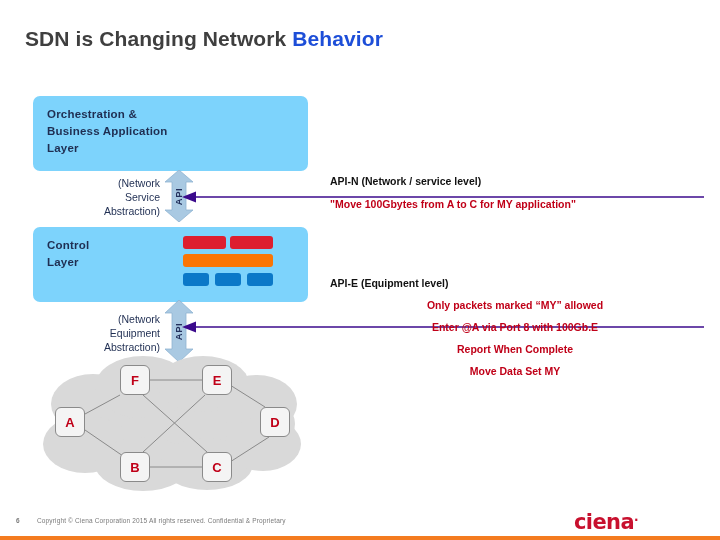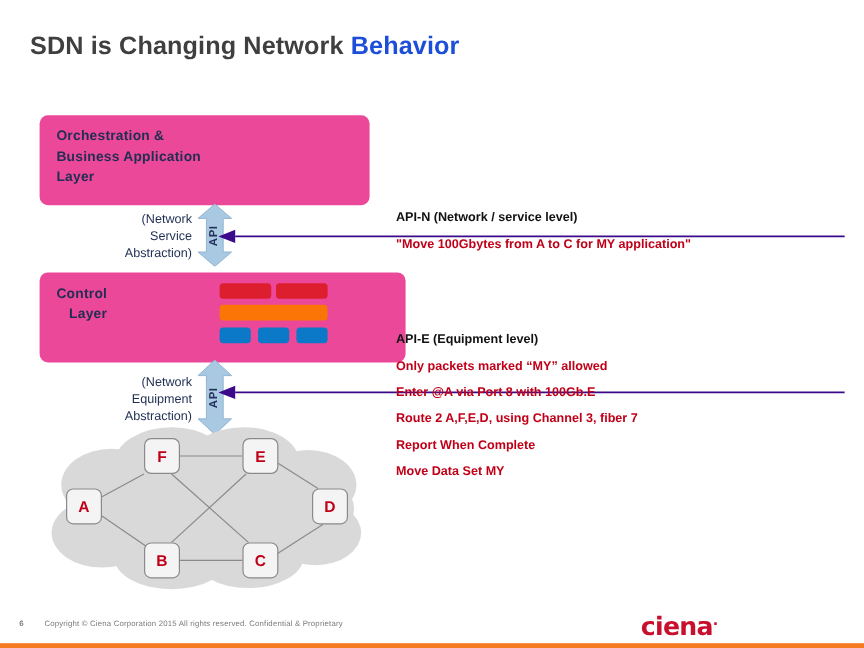--- a/index.html
+++ b/index.html
@@ -18,31 +18,31 @@
     font-size:21px;line-height:26px;
     color:#3f3f3f;font-weight:bold;
     letter-spacing:.1px;
     white-space:nowrap;
   }
   .title .strong{color:#1d4ed8;}
 
   
   .layerbox{
     position:absolute;
-    background:#ec4899;
+    background:#7dd3fc;
     border-radius:7px;
   }
   .layerbox .lbl{
     position:absolute;left:14px;top:10px;
     font-size:11.5px;line-height:17px;
     font-weight:bold;color:#1f2e52;
     letter-spacing:.2px;
   }
   #orchBox{left:33px;top:96px;width:275px;height:75px;}
-  #ctrlBox{left:33px;top:227px;width:305px;height:75px;text-align:right;}
+  #ctrlBox{left:33px;top:227px;width:275px;height:75px;}
 
   
   .blk{position:absolute;border-radius:3px;}
   .blk.red{background:#dd1e2f;}
   .blk.orange{background:#fa7505;}
   .blk.blue{background:#0b78c8;}
 
   
   .apiArrow{position:absolute;width:30px;}
   .apiArrow svg{display:block;}
@@ -80,42 +80,42 @@
     white-space:nowrap;
   }
   .rtRed{
     position:absolute;
     font-size:10.5px;font-weight:bold;color:#c00018;
     white-space:nowrap;
   }
   #apiNHead{left:330px;top:175px;}
   #apiNQuote{left:330px;top:198px;}
   #apiEHead{left:330px;top:277px;}
-  #apiEList{position:absolute;left:330px;top:294px;width:370px;}
+  #apiEList{position:absolute;left:330px;top:294px;width:370px;text-align:center;}
   #apiEList .ln{
     font-size:10.5px;font-weight:bold;color:#c00018;
     line-height:22px;white-space:nowrap;
   }
 
   
   #topo{position:absolute;left:25px;top:352px;width:285px;height:140px;}
   #topo svg{display:block;position:absolute;left:0;top:0;}
   .node{
     position:absolute;width:30px;height:30px;
     background:#f4f4f4;
     border:1px solid #8a8a8a;
     border-radius:6px;
     display:flex;align-items:center;justify-content:center;
     font-size:13px;font-weight:bold;color:#c00018;
     box-sizing:border-box;
   }
 
   
   #footer{
-    position:absolute;left:0;bottom:0;width:612px;height:32px;
+    position:absolute;left:0;bottom:0;width:612px;height:32px;padding-left:40px;
   }
   #footBar{
     position:absolute;left:0;bottom:0;width:720px;height:4px;
     background:#f47b20;
   }
   #pageNum{
     position:absolute;left:16px;top:9px;
     font-size:6.5px;color:#7a7a7a;font-weight:bold;
   }
   #copy{
@@ -202,21 +202,20 @@
     </svg>
   </div>
 
   <div class="rtHead" id="apiNHead">API-N (Network / service level)</div>
   <div class="rtRed" id="apiNQuote">"Move 100Gbytes from A to C for MY application"</div>
 
   <div class="rtHead" id="apiEHead">API-E (Equipment level)</div>
   <div id="apiEList">
     <div class="ln">Only packets marked “MY” allowed</div>
     <div class="ln">Enter  @A via Port 8  with 100Gb.E</div>
-    <div class="ln">Route 2 A,F,E,D, using Channel 3, fiber 7</div>
     <div class="ln">Report When Complete</div>
     <div class="ln">Move Data Set MY</div>
   </div>
 
   <div id="topo">
     <svg width="285" height="140" viewBox="0 0 285 140" aria-hidden="true">
       <g fill="#d9d9d9">
         <ellipse cx="150" cy="72" rx="120" ry="52"></ellipse>
         <ellipse cx="68" cy="52" rx="42" ry="30"></ellipse>
         <ellipse cx="118" cy="35" rx="48" ry="31"></ellipse>

